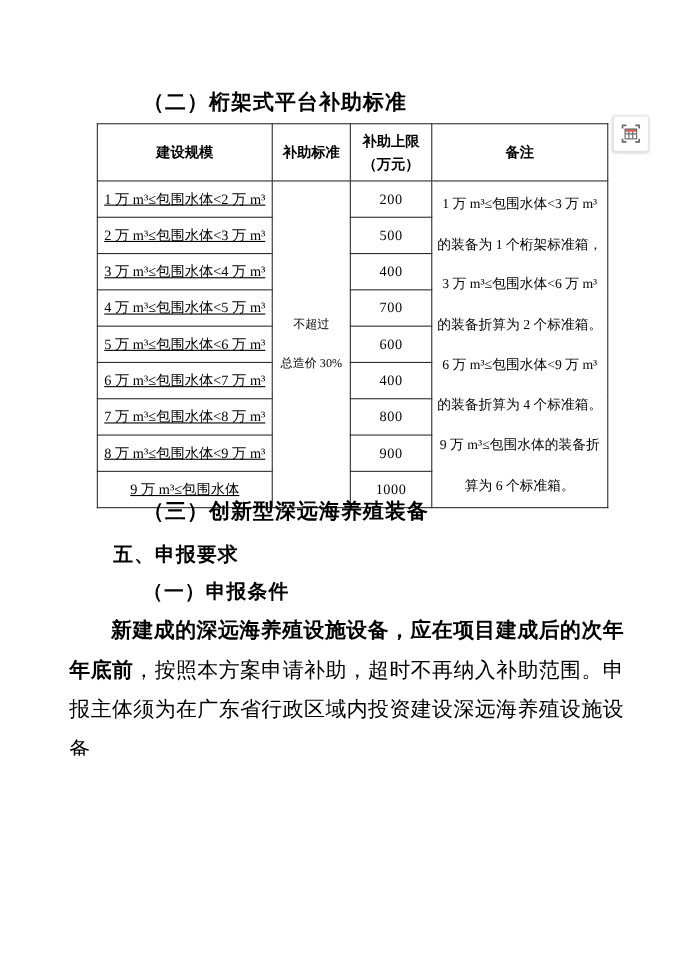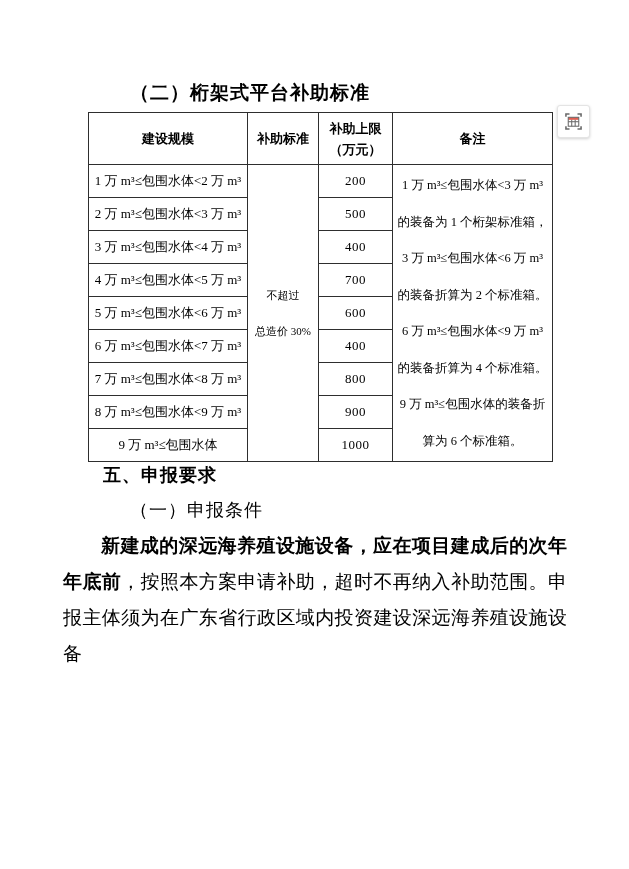--- a/index.html
+++ b/index.html
@@ -48,21 +48,21 @@
   col.c-cap     { width: 74px; }
   col.c-remark  { width: 160px; }
   thead th {
     font-size: 15px; font-weight: bold;
     vertical-align: top;
     height: 52px;
     padding-top: 8px;
     line-height: 21px;
   }
   tbody tr { height: 33px; }
-  td.scale-cell { font-size: 12.5px; }
+  td.scale-cell { font-size: 12.5px; text-decoration: underline; }
   td.cap-cell   { font-size: 13px; letter-spacing: 0.5px; }
   td.standard-cell div { line-height: 36px; font-size: 11px; }
   td.remark-cell {
     vertical-align: top;
     padding: 8px 4px 0 6px;
     text-align: left;
   }
   td.remark-cell .remark-line {
     line-height: 36.5px;
     font-size: 12.5px;
@@ -92,29 +92,29 @@
   }
   .innov-heading {
     font-size: 19px; font-weight: bold;
     line-height: 28px;
     margin: 0 0 6px 67px;
     letter-spacing: 1px;
     text-align: left;
   }
   .para { margin: 0; text-indent: 2em; line-height: 34px; }
   .app-heading {
-    font-family: Liberation Mono, monospace;
+    font-family: Liberation Sans, sans-serif;
     font-size: 18px; font-weight: bold;
     line-height: 30px;
     margin: 9px 0 5px 40px;
     letter-spacing: 1px;
     text-align: left;
   }
   .cond-heading {
-    font-size: 18px; font-weight: normal;
+    font-size: 18px; font-weight: bold;
     line-height: 28px;
     margin: 2px 0 4px 67px;
     letter-spacing: 1px;
     text-align: left;
   }
   .para-apply { margin: 0; text-indent: 2em; line-height: 36px; }
   .bold-lead { font-weight: bold; }
 
   .page-number {
     position: absolute;
@@ -217,20 +217,21 @@
           <rect x="5" y="6" width="10" height="8.5"></rect>
           <path d="M5 10.2 H15"></path>
           <path d="M8.3 8.4 V14.5"></path>
           <path d="M11.6 8.4 V14.5"></path>
         </g>
       </svg>
     </span>
   </button>
 
   <div class="flow">
+    <h2 class="innov-heading">（三）创新型深远海养殖装备</h2>
 
     <h2 class="app-heading">五、申报要求</h2>
     <h3 class="cond-heading">（一）申报条件</h3>
 
     <p class="para-apply"><span class="bold-lead">新建成的深远海养殖设施设备，应在项目建成后的次年年底前</span><span>，按照本方案申请补助，超时不再纳入补助范围。申报主体须为在广东省行政区域内投资建设深远海养殖设施设备</span></p>
   </div>
 
   <div class="page-number">— 5 —</div>
 
 </div>

